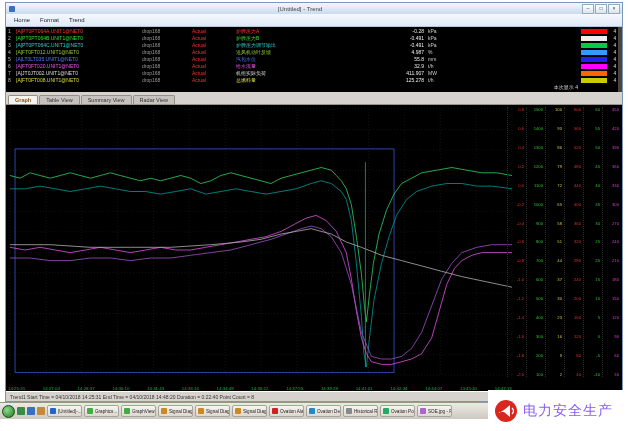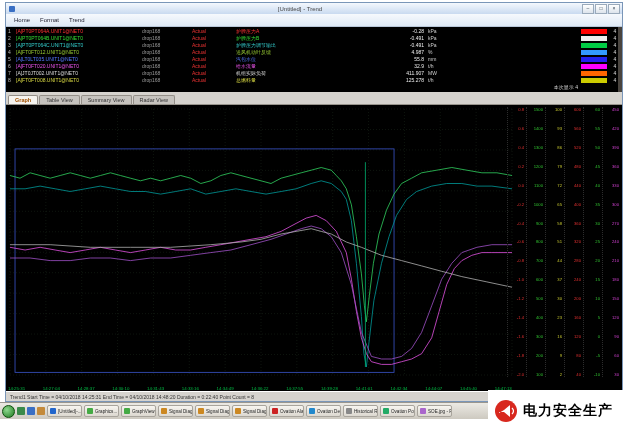--- a/index.html
+++ b/index.html
@@ -60,21 +60,21 @@
   .tbtn{height:12px;flex:0 0 35px;background:linear-gradient(#f7f5f0,#dcd8d0);border:1px solid #a8a49c;
         border-radius:2px;font-size:4.6px;display:flex;align-items:center;gap:2px;padding:0 2px;
         overflow:hidden;white-space:nowrap;color:#222;box-sizing:border-box;}
   .tbtn .ti{width:6px;height:6px;flex:0 0 6px;border-radius:1px;}
   .tray{margin-left:auto;display:flex;align-items:center;gap:2px;background:#dad6ce;height:12px;
         padding:0 3px;border-left:1px solid #aaa;}
   .tray .ti{width:6px;height:6px;border-radius:1px;}
   .clock{font-size:5px;color:#222;}
   .watermark{position:absolute;right:0;bottom:0;width:140px;height:41px;background:#fff;
              display:flex;align-items:center;gap:5px;padding-left:6px;box-sizing:border-box;}
-  .wm-text{font-size:14px;font-weight:bold;color:#000000;letter-spacing:1px;white-space:nowrap;}
+  .wm-text{font-size:14px;font-weight:normal;color:#8b5cf6;letter-spacing:1px;white-space:nowrap;}
 </style>
 </head>
 <body>
 
 <div class="frame">
   <div class="app">
 
     <div class="titlebar">
       <span class="tb-icon"></span>
       <span class="tb-title">[Untitled] - Trend</span>

